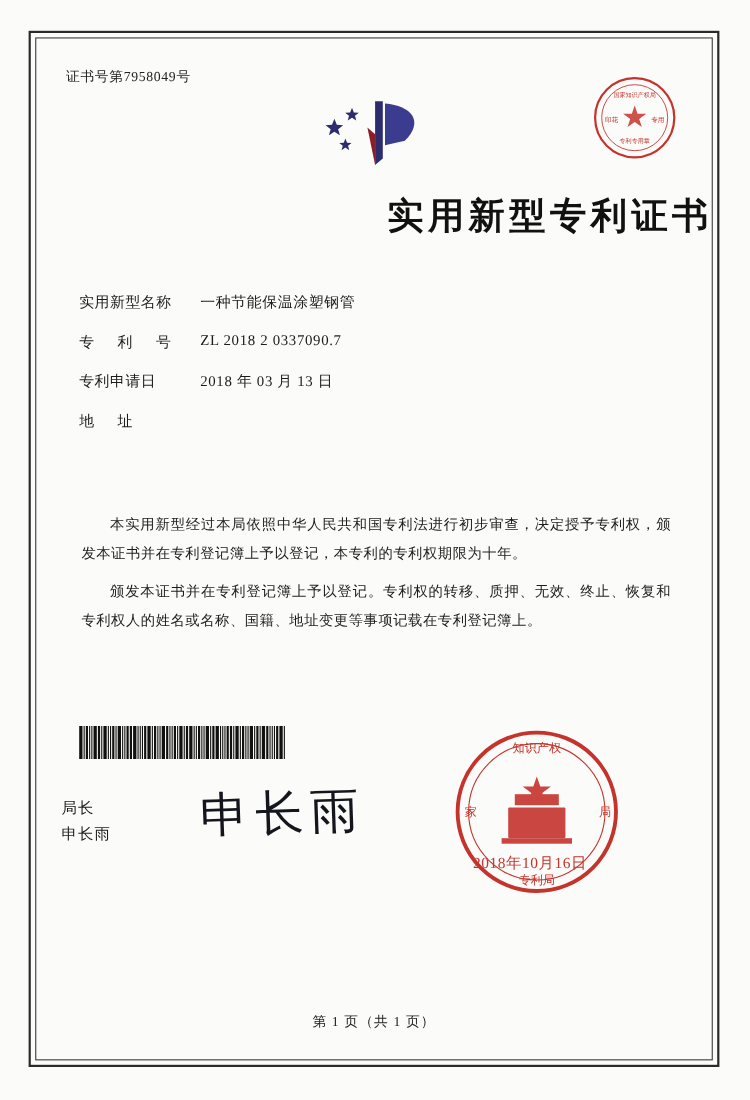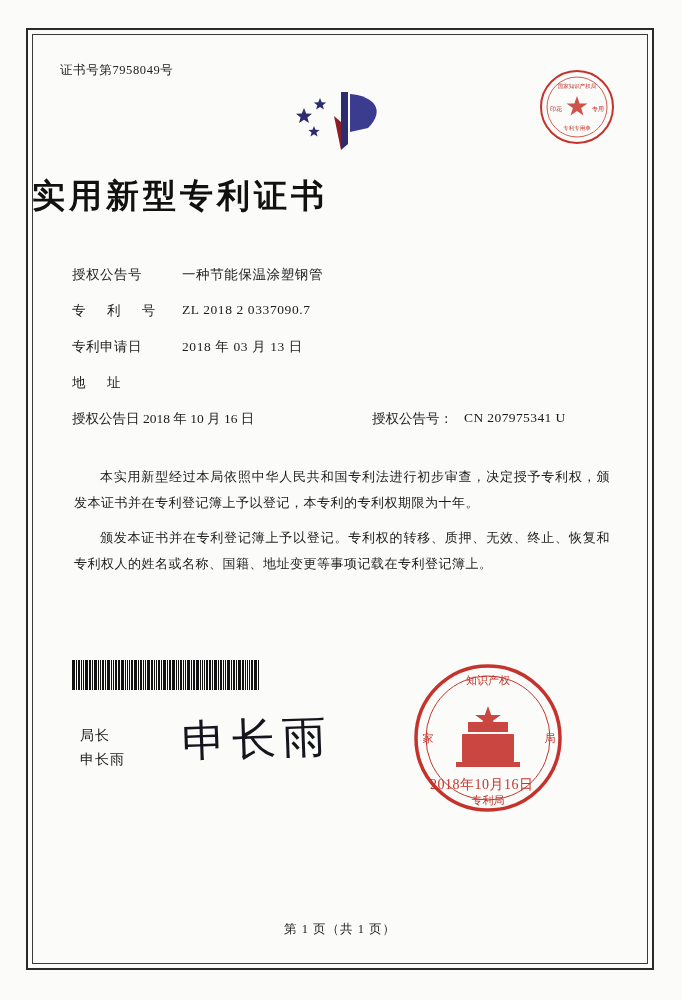--- a/index.html
+++ b/index.html
@@ -73,21 +73,21 @@
     top: 34px;
     width: 78px;
     height: 78px;
   }
 
   .title {
     position: absolute;
     left: 0;
     top: 140px;
     width: 616px;
-    text-align: left;
+    text-align: right;
     font-size: 33px;
     font-weight: bold;
     letter-spacing: 4px;
     color: #111;
     font-family: "DejaVu Serif", serif;
   }
 
   
   .fields {
     position: absolute;
@@ -164,21 +164,21 @@
     display: inline-block;
     background: #111;
     height: 30px;
     margin-right: 1px;
     vertical-align: top;
   }
 
   
   .sig-labels {
     position: absolute;
-    left: 48px;
+    left: 24px;
     top: 690px;
     font-size: 14px;
     line-height: 24px;
     letter-spacing: 1px;
   }
   .sig-hand {
     position: absolute;
     left: 150px;
     top: 676px;
     font-size: 44px;
@@ -250,39 +250,33 @@
         <text x="39" y="62" text-anchor="middle" font-size="5.5" fill="#c4342c" font-family="DejaVu Serif, serif">专利专用章</text>
         <text x="18" y="43" text-anchor="middle" font-size="6" fill="#c4342c" font-family="DejaVu Serif, serif">印花</text>
         <text x="60" y="43" text-anchor="middle" font-size="6" fill="#c4342c" font-family="DejaVu Serif, serif">专用</text>
       </svg>
     </div>
 
     <div class="title">实用新型专利证书</div>
 
     <div class="fields">
       <div class="row">
-        <span class="lbl">授权公告号</span>
+        <span class="lbl">实用新型名称</span>
         <span class="val">一种节能保温涂塑钢管</span>
       </div>
       <div class="row spread">
         <span class="lbl">专 利 号</span>
         <span class="val">ZL 2018 2 0337090.7</span>
       </div>
       <div class="row">
         <span class="lbl">专利申请日</span>
         <span class="val">2018 年 03 月 13 日</span>
       </div>
       <div class="row spread">
         <span class="lbl">地    址</span>
-      </div>
-      <div class="row-pair">
-        <span class="lbl">授权公告日</span>
-        <span class="val">2018 年 10 月 16 日</span>
-        <span class="lbl2">授权公告号：</span>
-        <span class="val2">CN 207975341 U</span>
       </div>
     </div>
 
     <div class="paras">
       <p>本实用新型经过本局依照中华人民共和国专利法进行初步审查，决定授予专利权，颁发本证书并在专利登记簿上予以登记，本专利的专利权期限为十年。</p>
       <p>颁发本证书并在专利登记簿上予以登记。专利权的转移、质押、无效、终止、恢复和专利权人的姓名或名称、国籍、地址变更等事项记载在专利登记簿上。</p>
     </div>
 
     <div class="barcode"><span style="width:3px"></span><span style="width:1px"></span><span style="width:2px"></span><span style="width:1px"></span><span style="width:1px"></span><span style="width:3px"></span><span style="width:2px"></span><span style="width:1px"></span><span style="width:3px"></span><span style="width:1px"></span><span style="width:1px"></span><span style="width:2px"></span><span style="width:1px"></span><span style="width:3px"></span><span style="width:1px"></span><span style="width:1px"></span><span style="width:2px"></span><span style="width:2px"></span><span style="width:3px"></span><span style="width:1px"></span><span style="width:1px"></span><span style="width:1px"></span><span style="width:2px"></span><span style="width:3px"></span><span style="width:1px"></span><span style="width:2px"></span><span style="width:1px"></span><span style="width:1px"></span><span style="width:3px"></span><span style="width:2px"></span><span style="width:1px"></span><span style="width:1px"></span><span style="width:2px"></span><span style="width:1px"></span><span style="width:3px"></span><span style="width:1px"></span><span style="width:2px"></span><span style="width:3px"></span><span style="width:1px"></span><span style="width:1px"></span><span style="width:2px"></span><span style="width:1px"></span><span style="width:1px"></span><span style="width:3px"></span><span style="width:1px"></span><span style="width:2px"></span><span style="width:3px"></span><span style="width:1px"></span><span style="width:1px"></span><span style="width:1px"></span><span style="width:2px"></span><span style="width:2px"></span><span style="width:1px"></span><span style="width:3px"></span><span style="width:1px"></span><span style="width:2px"></span><span style="width:1px"></span><span style="width:1px"></span><span style="width:3px"></span><span style="width:1px"></span><span style="width:2px"></span><span style="width:1px"></span><span style="width:3px"></span><span style="width:2px"></span><span style="width:1px"></span><span style="width:1px"></span><span style="width:1px"></span><span style="width:2px"></span><span style="width:3px"></span><span style="width:1px"></span></div>
 

